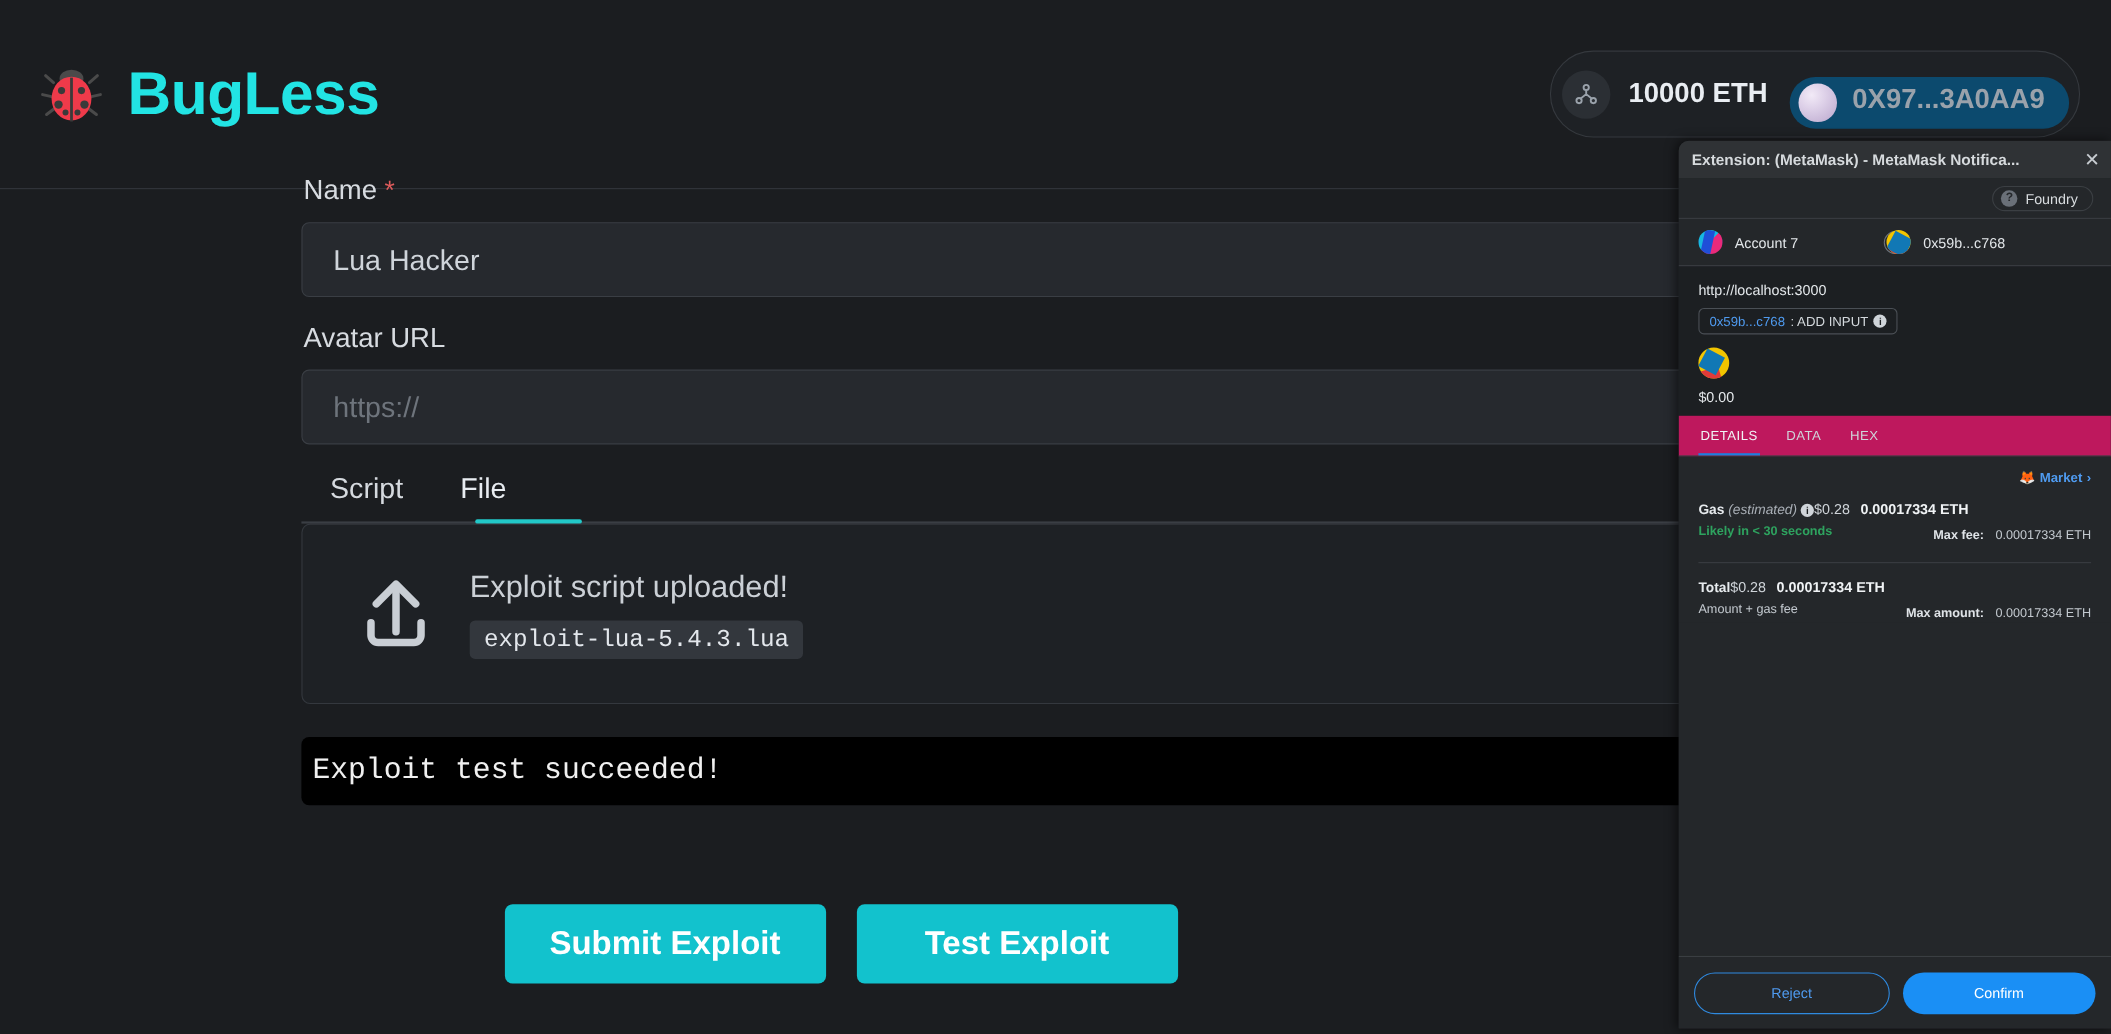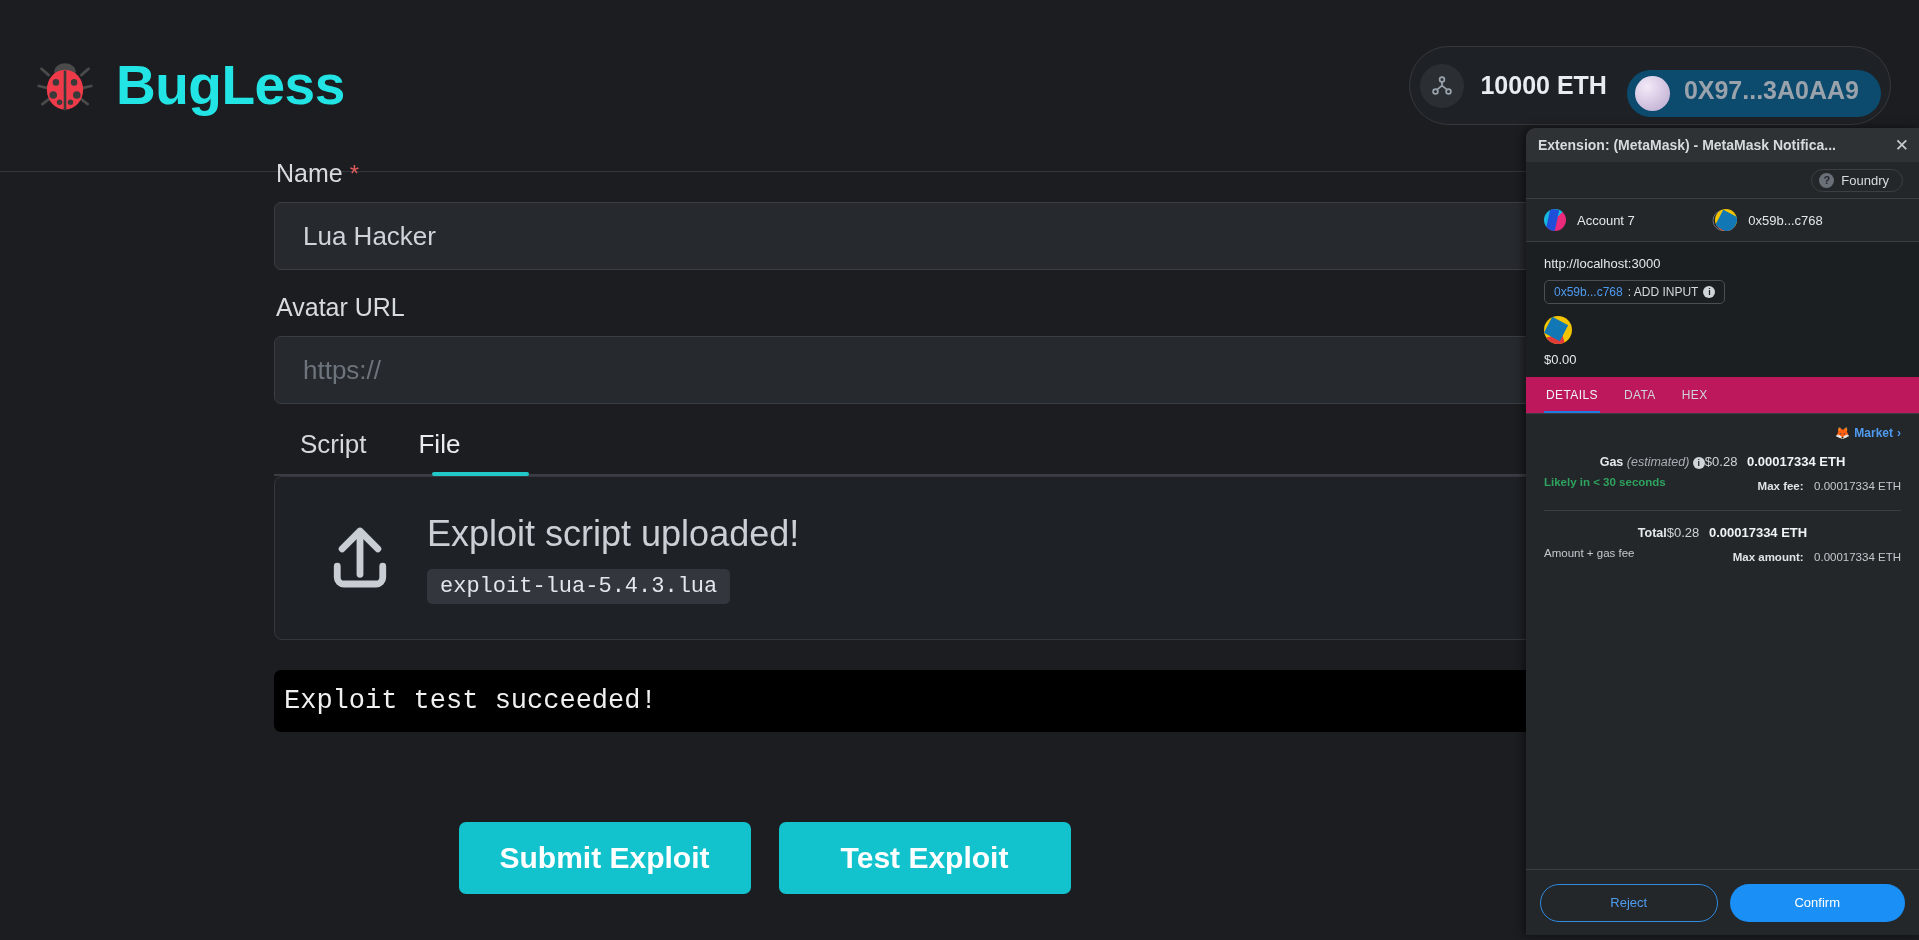--- a/index.html
+++ b/index.html
@@ -88,21 +88,21 @@
   }
 
   
   .drop-zone {
     width: 1300px; height: 164px; border: 1px solid #34383e;
     border-radius: 8px; background: #1e2125;
     display: flex; align-items: center; gap: 28px; padding: 0 46px;
   }
   .upload-icon { width: 78px; height: 72px; flex: none; }
   .drop-texts { display: flex; flex-direction: column; gap: 14px; }
-  .drop-title { font-size: 36px; color: #cbd0d6; }
+  .drop-title { font-size: 28px; color: #cbd0d6; }
   .file-chip {
     align-self: flex-start;
     font-family: "Liberation Mono", monospace;
     font-size: 22px; color: #e3e7ec; background: #33373d;
     border-radius: 5px; padding: 5px 13px;
   }
 
   
   .console-box {
     width: 1300px; height: 62px; background: #000; border-radius: 7px;
@@ -227,21 +227,21 @@
     cursor: pointer;
   }
   .mm-tab.active { color: #f0f3f5; border-bottom-color: #1d7fe0; }
 
   .mm-details { padding: 12px 18px 0 18px; background: #24272a; }
   .mm-market {
     display: flex; align-items: center; justify-content: flex-end; gap: 4px;
     font-size: 12px; color: #4f9bf0; font-weight: 700; margin-bottom: 14px;
     cursor: pointer;
   }
-  .mm-row { display: flex; align-items: baseline; justify-content: center; }
+  .mm-row { display: flex; align-items: baseline; justify-content: flex-start; }
   .mm-row-left { font-size: 12.5px; color: #e6eaed; font-weight: 700; }
   .mm-row-left .muted { font-weight: 400; font-style: italic; color: #a8aeb5; }
   .mm-row-right { font-size: 13px; color: #f0f3f5; font-weight: 700; }
   .mm-row-right .usd { color: #cfd4d9; font-weight: 400; margin-right: 6px; }
   .mm-subrow { display: flex; justify-content: space-between; margin-top: 7px; }
   .mm-speed { font-size: 11.5px; color: #2ea35f; font-weight: 700; }
   .mm-maxfee-l { font-size: 11.5px; color: #dfe3e7; font-weight: 700; }
   .mm-maxfee-v { font-size: 11.5px; color: #c3c9cf; margin-left: 6px; }
   .mm-divider { height: 1px; background: #3a3e42; margin: 16px 0 14px 0; }
   .mm-amount-sub { font-size: 11.5px; color: #c3c9cf; }

